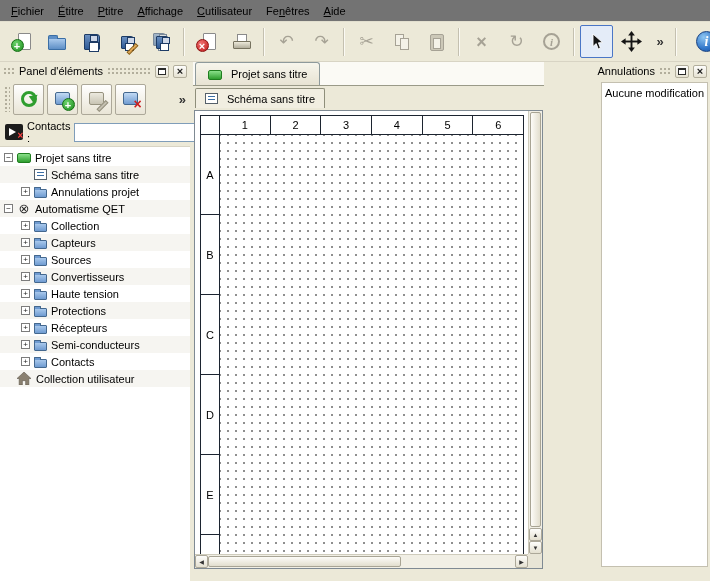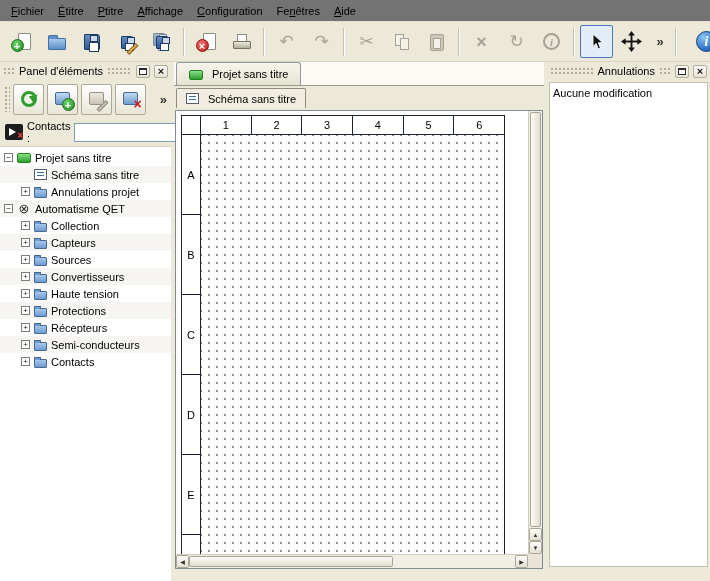--- a/index.html
+++ b/index.html
@@ -57,21 +57,21 @@
   .dock { display:flex; flex-direction:column; min-height:0; }
   .dock-title { height:18px; display:flex; align-items:center; padding:0 3px; gap:4px; flex:none; }
   .dock-dots { height:8px; background-image:radial-gradient(#b2ae9c 1px, transparent 1.1px); background-size:4px 4px; }
   .dock-dots.fixed { width:12px; flex:none; }
   .dock-dots.fill { flex:1; }
   .dock-btn { width:14px; height:13px; flex:none; display:flex; align-items:center; justify-content:center; border:1px solid #b2ae9c; background:linear-gradient(#fdfdfb,#e6e2d2); border-radius:2px; }
   .float-glyph { width:8px; height:7px; border:1px solid #2b2b2b; border-top-width:2px; background:#fff; display:block; }
   .close-glyph { font-weight:bold; font-size:11px; line-height:10px; color:#1a1a1a; }
 
   
-  .left-dock { width:171px; flex:none; }
+  .left-dock { width:190px; flex:none; }
   .panel-toolbar { height:38px; display:flex; align-items:center; gap:3px; padding:2px 4px; flex:none; }
   .grip { width:6px; height:26px; background-image:radial-gradient(#b2ae9c 1px, transparent 1.1px); background-size:4px 4px; flex:none; }
   .pbtn { width:31px; height:31px; flex:none; display:flex; align-items:center; justify-content:center; border:1px solid #aca899; border-radius:2px; background:linear-gradient(#ffffff,#e9e5d6); }
   .ic-reload { width:16px; height:16px; border:3px solid #2f9e2f; border-radius:50%; position:relative; display:block; }
   .ic-reload::before { content:""; position:absolute; right:-6px; top:-4px; border:4px solid transparent; border-bottom:8px solid #2f9e2f; transform:rotate(55deg); }
   .elrect { position:absolute; left:3px; top:4px; width:15px; height:13px; background:linear-gradient(#c2daf4,#6f9bd1); border:1px solid #44688f; border-radius:2px; }
   .elrect.gray { background:linear-gradient(#eceadf,#c8c4b4); border-color:#96927f; }
   .badge.br { left:auto; right:-1px; bottom:-1px; }
   .xmark { position:absolute; right:0; bottom:-2px; color:#cc1f1f; font-weight:bold; font-size:14px; }
 
@@ -120,35 +120,35 @@
   
   .vscroll { grid-column:2; grid-row:1; display:flex; flex-direction:column; background:#f1efe5; border-left:1px solid #cfccbc; }
   .hscroll { grid-column:1; grid-row:2; display:flex; background:#f1efe5; border-top:1px solid #cfccbc; }
   .sb-btn { flex:none; width:13px; height:13px; display:flex; align-items:center; justify-content:center; border:1px solid #aca899; background:linear-gradient(#fdfdfb,#e4e0d0); border-radius:2px; font-size:6px; color:#333; }
   .v-thumb { flex:1; margin:1px 1px; background:linear-gradient(90deg,#fdfcf8,#e2dece); border:1px solid #a8a494; border-radius:2px; }
   .h-thumb { flex:none; width:58%; margin:1px 0; background:linear-gradient(#fdfcf8,#e2dece); border:1px solid #a8a494; border-radius:2px; }
   .h-track { flex:1; }
   .sb-corner { grid-column:2; grid-row:2; background:#e8e5d6; }
 
   
-  .right-dock { width:163px; flex:none; }
+  .right-dock { width:163px; flex:none;align-items:flex-end; }
   .undo-list { flex:1; background:#fff; border:1px solid #c4c0b0; margin:2px 2px 14px 2px; padding:2px 3px; overflow:hidden; }
   .undo-item { height:16px; line-height:16px; white-space:nowrap; }
 </style>
 </head>
 <body>
 
 <div class="app">
 
   <div class="menubar">
     <div class="menu-item"><span></span><span class="accel">F</span><span>ichier</span></div>
     <div class="menu-item"><span></span><span class="accel">É</span><span>titre</span></div>
     <div class="menu-item"><span></span><span class="accel">P</span><span>titre</span></div>
     <div class="menu-item"><span></span><span class="accel">A</span><span>ffichage</span></div>
-    <div class="menu-item"><span></span><span class="accel">C</span><span>onfiguration</span></div>
+    <div class="menu-item"><span></span><span class="accel">C</span><span>utilisateur</span></div>
     <div class="menu-item"><span>Fe</span><span class="accel">n</span><span>êtres</span></div>
     <div class="menu-item"><span></span><span class="accel">A</span><span>ide</span></div>
   </div>
 
   <div class="toolbar">
     <div class="tbtn">
       <span class="ic">
           <i class="pg"></i>
           <i class="badge green">+</i>
         </span>
@@ -356,20 +356,27 @@
         </div>
         <div class="trow lvl1">
           <span class="exp">+</span>
           <span class="ti folder"></span>
           <span class="tlabel">Semi-conducteurs</span>
         </div>
         <div class="trow lvl1">
           <span class="exp">+</span>
           <span class="ti folder"></span>
           <span class="tlabel">Contacts</span>
+        </div>
+        <div class="trow lvl0">
+          <span class="exp none"></span>
+          <span class="ti"><svg width="14" height="13" viewBox="0 0 13 12">
+                <path d="M6.5 0 L13 6 L11 6 L11 12 L8 12 L8 8 L5 8 L5 12 L2 12 L2 6 L0 6 Z" fill="#8a8070" stroke="#5a5348" stroke-width="0.5"></path>
+              </svg></span>
+          <span class="tlabel">Collection utilisateur</span>
         </div>
       </div>
     </div>
 
     <div class="center">
       <div class="project-tabbar">
         <div class="project-tab">
           <span class="ti project"></span>
           <span>Projet sans titre</span>
         </div>

